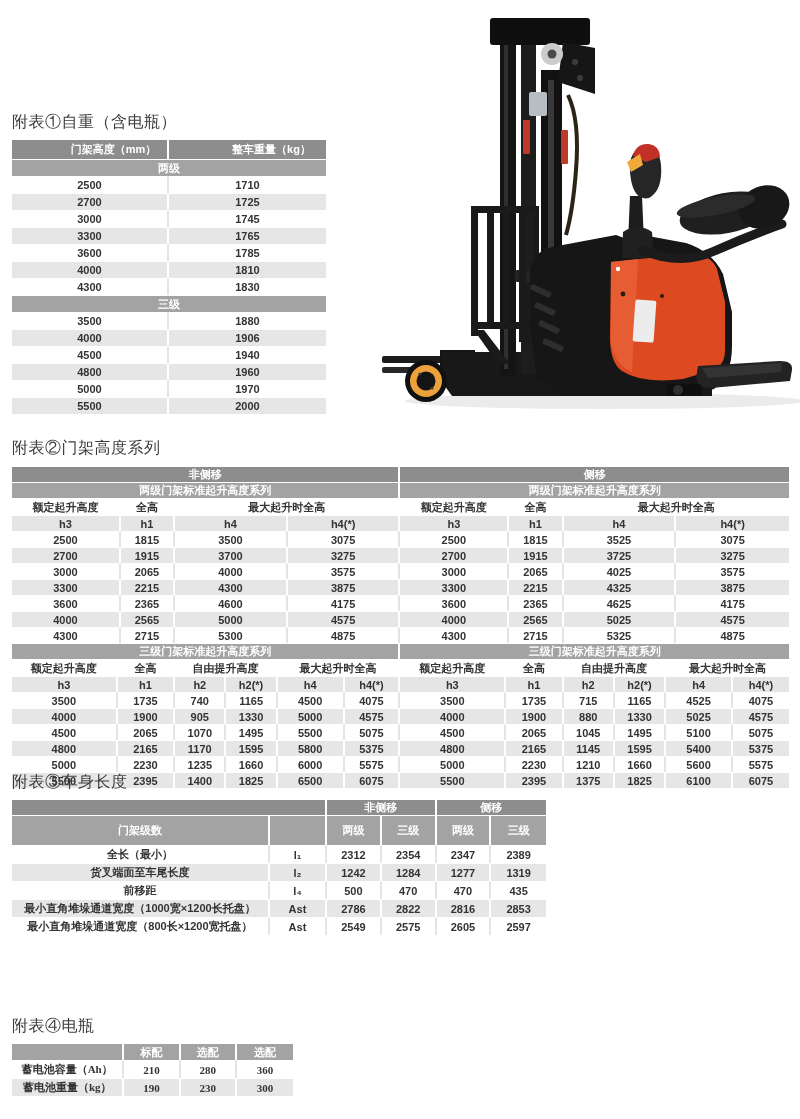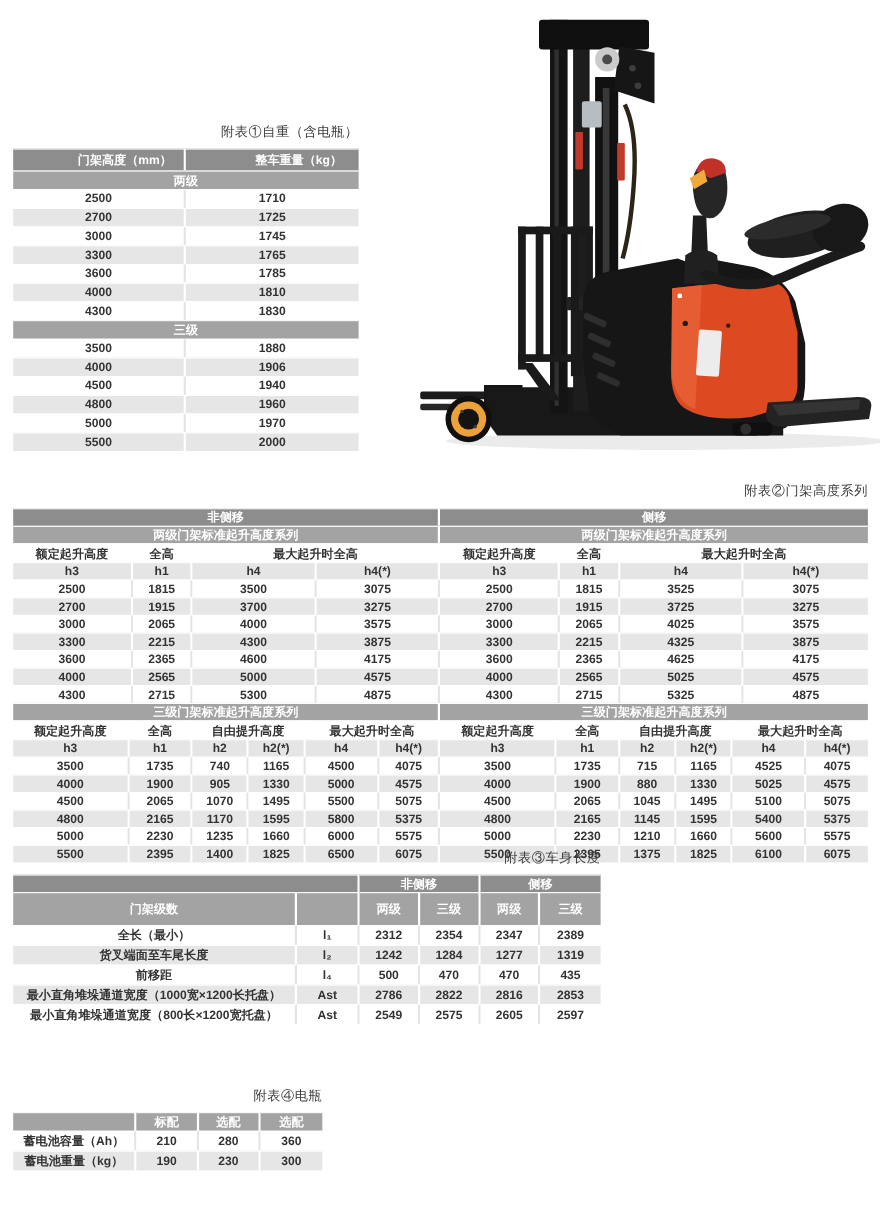--- a/index.html
+++ b/index.html
@@ -1,20 +1,20 @@
 <!DOCTYPE html>
 <html><head>
 <meta charset="utf-8">
 <style>
   * { margin:0; padding:0; box-sizing:border-box; }
   html,body { background:#fff; }
   body { width:800px; height:1119px; position:relative; font-family:"Liberation Sans", sans-serif; }
   .page { position:absolute; left:0; top:0; width:800px; height:1119px; background:#fff; overflow:hidden; }
   .sec { position:absolute; }
-  .t-title { font-size:12px; color:#3c3c3c; letter-spacing:.5px;text-align:right; }
+  .t-title { font-size:16px; color:#3c3c3c; letter-spacing:.5px; }
 
   table.tbl { border-collapse:separate; border-spacing:0; table-layout:fixed; }
   .tbl th, .tbl td {
     font-size:11px; text-align:center; vertical-align:middle; padding:0;
     overflow:hidden; white-space:nowrap; font-weight:700; color:#333;
     border-right:2px solid #fff; border-top:1px solid #fff;
   }
   .tbl tr > *:last-child { border-right:0; }
 
   tr.band-dark > * { background:#8d8d8d; color:#fff; height:16px; }
@@ -532,21 +532,21 @@
             <td>Ast</td>
             <td>2549</td>
             <td>2575</td>
             <td>2605</td>
             <td>2597</td>
           </tr>
         </tbody>
     </table>
   </div>
 
-  <div class="sec" style="left:12px; top:988px;">
+  <div class="sec" style="left:12px; top:1016px;font-family:Liberation Serif, serif;">
     <div class="t-title">附表④电瓶</div>
     <table class="tbl t4" style="margin-top:6px;">
       <colgroup>
         <col style="width:40%">
           <col style="width:20%">
           <col style="width:20%">
           <col style="width:20%">
       </colgroup>
       <thead>
         <tr class="band-mid">

